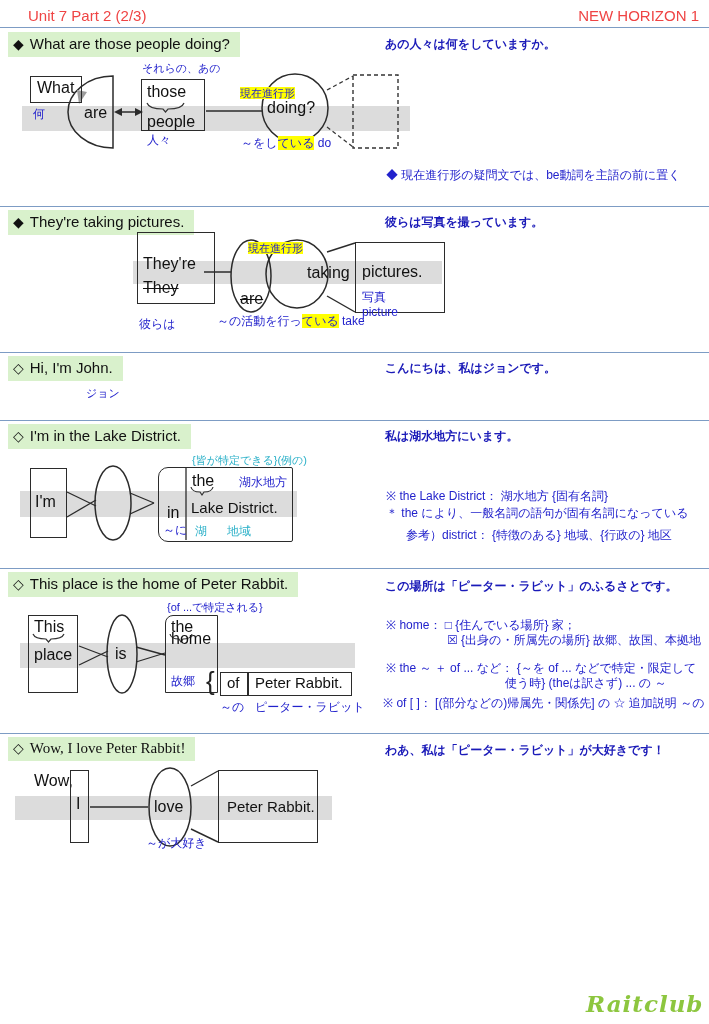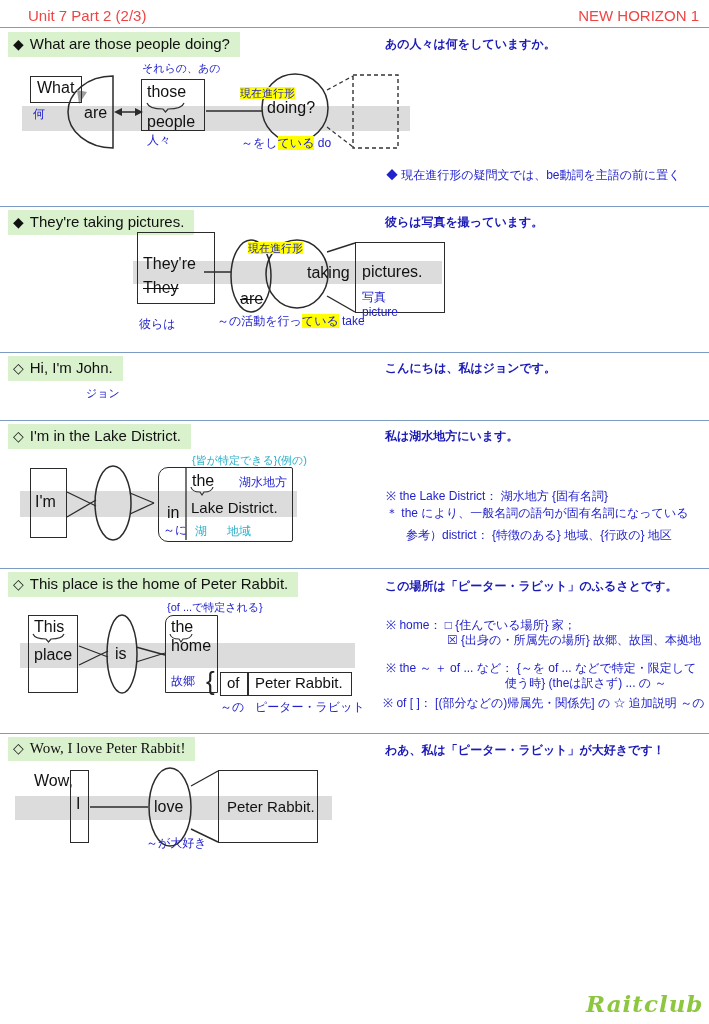--- a/index.html
+++ b/index.html
@@ -165,21 +165,21 @@
     <div class="jp" style="top:578px;">この場所は「ピーター・ラビット」のふるさとです。</div>
 
     <div class="ann" style="left:167px;top:600px;">{of ...で特定される}</div>
     <div class="bx" style="left:28px;top:615px;width:50px;height:78px;">
       <span class="en" style="left:5px;top:2px;">This</span>
       <span class="en" style="left:5px;top:30px;">place</span>
     </div>
     <div class="etext en15" style="left:115px;top:645px;">is</div>
     <div class="bx" style="left:165px;top:615px;width:53px;height:78px;border-radius:8px 0 0 0;">
       <span class="en" style="left:5px;top:2px;">the</span>
-      <span class="en" style="left:5px;top:21px;">home</span>
+      <span class="en" style="left:5px;top:14px;">home</span>
       <span class="ann sm" style="left:5px;top:57px;">故郷</span>
     </div>
     <div class="abs" style="left:206px;top:668px;font-size:26px;line-height:26px;color:#222;z-index:3;">{</div>
     <div class="bx" style="left:220px;top:672px;width:28px;height:24px;">
       <span class="en15" style="left:6px;top:1px;">of</span>
     </div>
     <div class="bx" style="left:248px;top:672px;width:104px;height:24px;">
       <span class="en15" style="left:6px;top:1px;">Peter Rabbit.</span>
     </div>
     <div class="ann sm" style="left:220px;top:699px;">～の</div>

